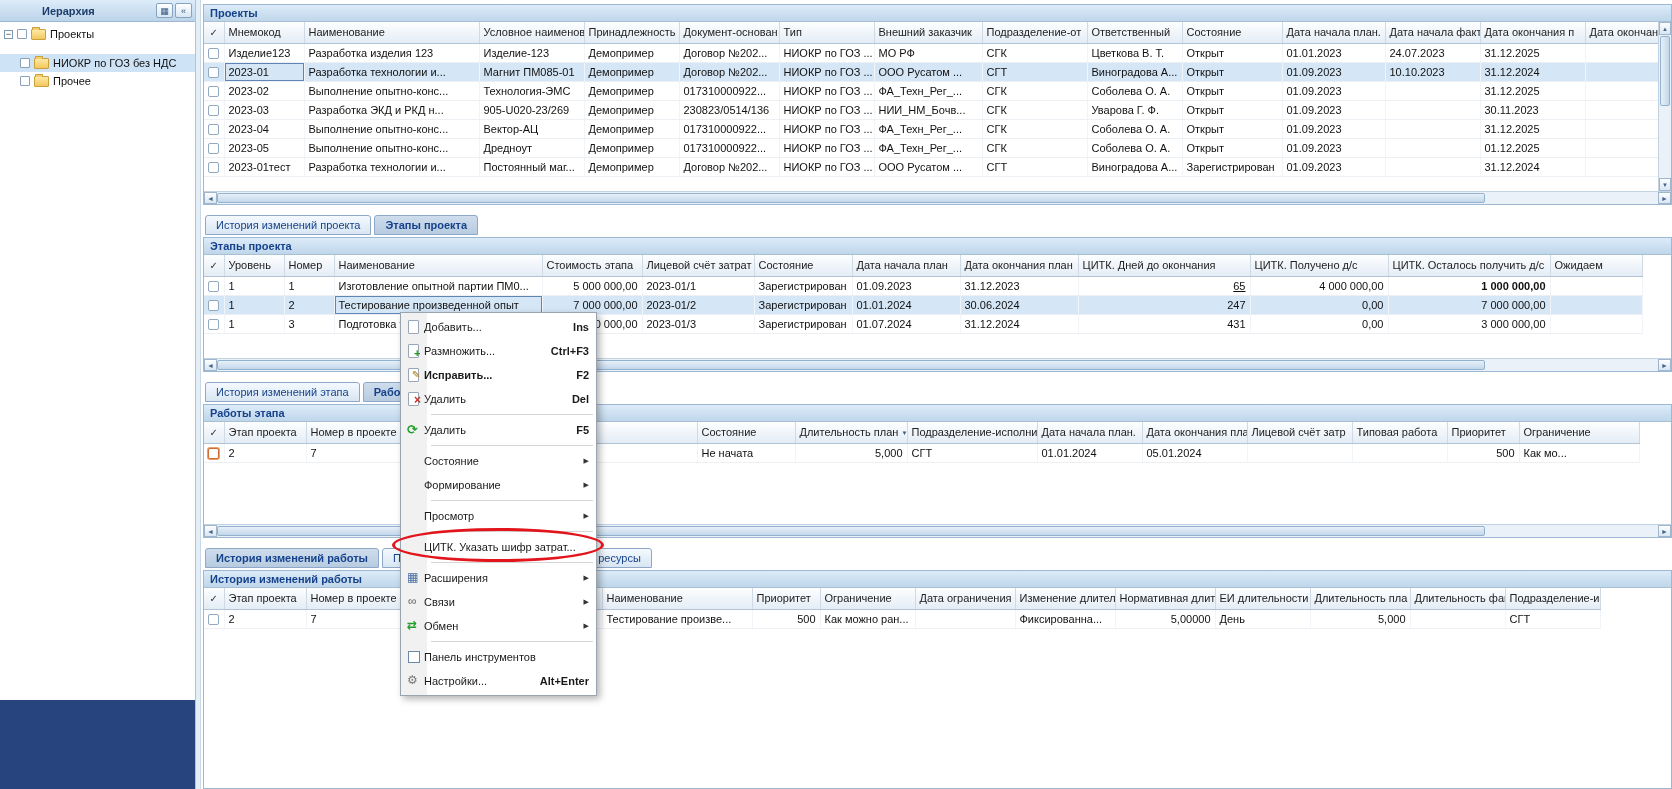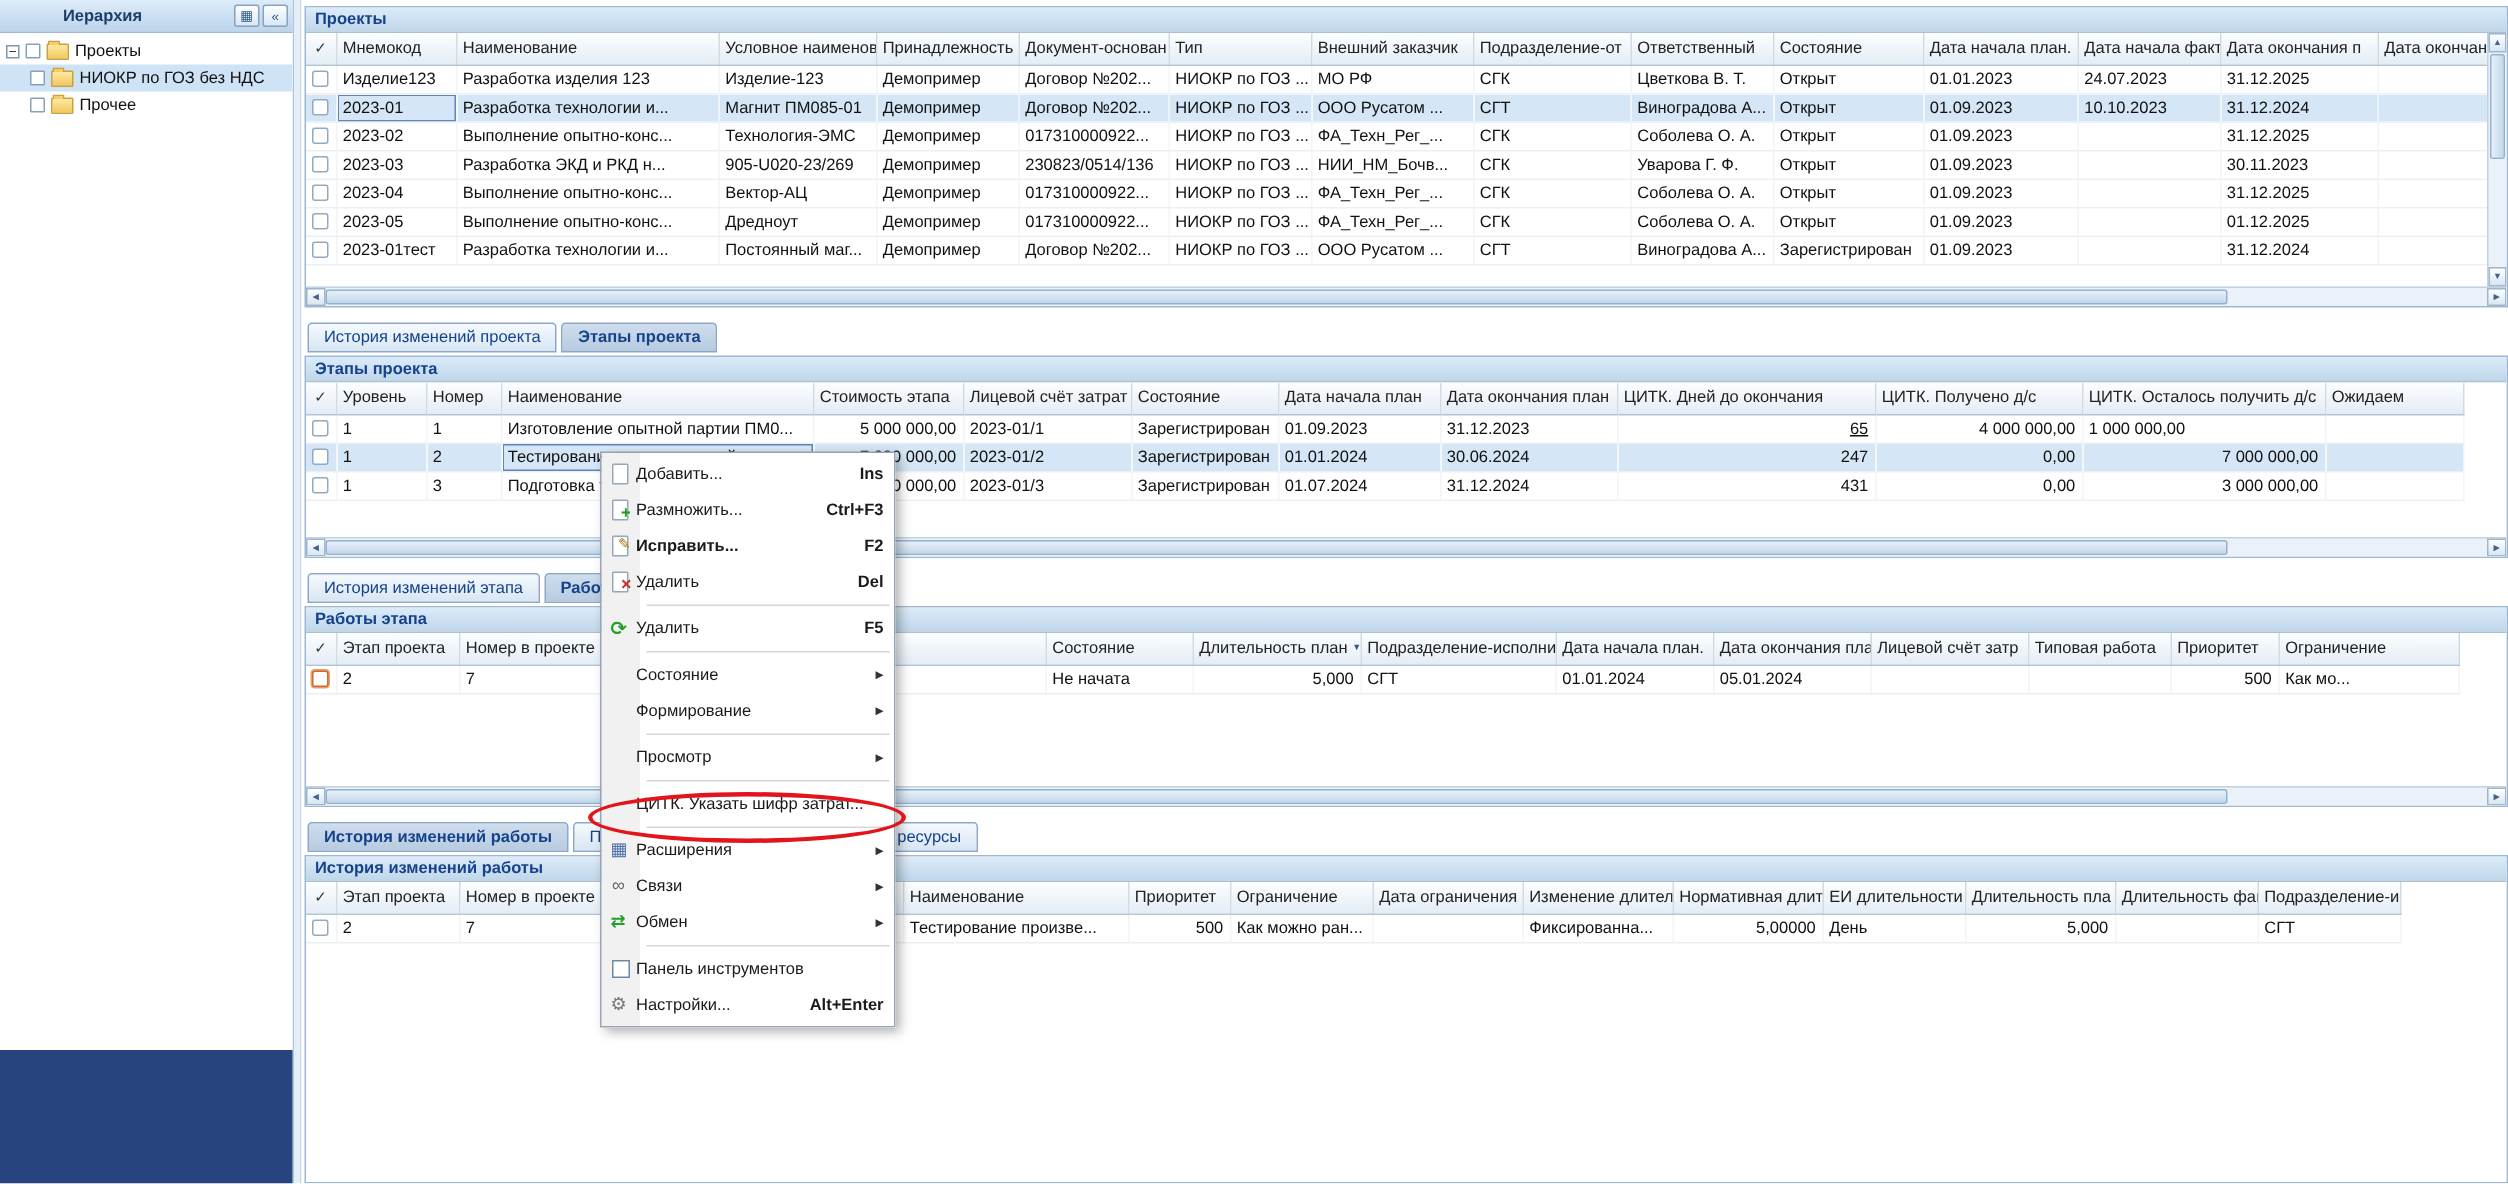--- a/index.html
+++ b/index.html
@@ -61,21 +61,21 @@
   .vs-track{flex:1;position:relative;}
   .vs-thumb{position:absolute;top:1px;left:1px;right:1px;height:70px;background:linear-gradient(90deg,#e7f0f9,#c3d7ea);border:1px solid #93b2d0;border-radius:2px;}
 
   
   .tabs{flex:0 0 20px;height:20px;display:flex;gap:3px;margin:10px 0 2px 2px;}
   .tab{display:flex;align-items:center;padding:0 10px;border:1px solid #8fa8c8;border-radius:3px 3px 0 0;background:linear-gradient(#f4f9fe,#d8e6f3);color:#15428b;white-space:nowrap;overflow:hidden;}
   .tab.active{background:linear-gradient(#cfdded,#b7cbe0);font-weight:bold;}
   .tabs.row3 .tab:nth-child(3){padding-left:170px;}
 
   
-  .context-menu{position:absolute;left:400px;top:301px;width:197px;z-index:500;border:1px solid #98a4b0;background:linear-gradient(90deg,#f1f1f1 0,#f1f1f1 26px,#ffffff 26px);box-shadow:3px 3px 7px rgba(0,0,0,.3);padding:2px 0;}
+  .context-menu{position:absolute;left:400px;top:312px;width:197px;z-index:500;border:1px solid #98a4b0;background:linear-gradient(90deg,#f1f1f1 0,#f1f1f1 26px,#ffffff 26px);box-shadow:3px 3px 7px rgba(0,0,0,.3);padding:2px 0;}
   .menu-item{height:24px;display:flex;align-items:center;padding:0 7px 0 3px;color:#1a1a1a;}
   .menu-item.bold .mi-label{font-weight:bold;}
   .mi-icon{position:relative;flex:0 0 20px;width:20px;height:16px;}
   .mi-label{flex:1;white-space:nowrap;overflow:hidden;}
   .mi-shortcut{margin-left:10px;font-weight:bold;color:#1a1a1a;}
   .mi-arrow{font-size:7px;margin-left:8px;color:#333;}
   .menu-sep{height:1px;background:#d6d6d6;margin:3px 3px 3px 30px;}
   .ic-add-sheet::before,.ic-copy-plus::before,.ic-edit-pencil::before,.ic-delete::before{content:"";position:absolute;left:4px;top:1px;width:9px;height:12px;background:#fff;border:1px solid #97a7b7;border-radius:1px;}
   .ic-copy-plus::after{content:"+";position:absolute;left:10px;top:4px;font-weight:bold;font-size:11px;color:#1e9e1e;}
   .ic-edit-pencil::after{content:"✎";position:absolute;left:8px;top:2px;font-size:10px;color:#a97514;}
@@ -101,21 +101,21 @@
       <span class="sb-btn">▦</span>
       <span class="sb-btn">«</span>
     </div>
     <div class="tree">
         <div class="tree-row" style="padding-left: 4px;">
           <span class="expander"></span>
           <span class="tree-check"></span>
           <span class="folder-icon"></span>
           <span class="tree-label">Проекты</span>
         </div>
-        <div class="tree-row selected" style="padding-left: 20px;">
+        <div class="tree-row selected" style="padding-left: 20px; margin-top: 11px;">
           <span class="tree-check"></span>
           <span class="folder-icon"></span>
           <span class="tree-label">НИОКР по ГОЗ без НДС</span>
         </div>
         <div class="tree-row" style="padding-left: 20px;">
           <span class="tree-check"></span>
           <span class="folder-icon"></span>
           <span class="tree-label">Прочее</span>
         </div>
       </div>
@@ -363,21 +363,21 @@
                   <td>1</td>
                   <td>1</td>
                   <td>Изготовление опытной партии ПМ0...</td>
                   <td style="text-align: right;">5 000 000,00</td>
                   <td>2023-01/1</td>
                   <td>Зарегистрирован</td>
                   <td>01.09.2023</td>
                   <td>31.12.2023</td>
                   <td style="text-align: right; text-decoration: underline;">65</td>
                   <td style="text-align: right;">4 000 000,00</td>
-                  <td style="">1 000 000,00</td>
+                  <td style="text-align: right; font-weight: bold;">1 000 000,00</td>
                   <td></td>
                 </tr>
                 <tr class="selected">
                   <td class="chk-col"><span class="row-chk"></span></td>
                   <td>1</td>
                   <td>2</td>
                   <td class="focus-cell">Тестирование произведенной опыт</td>
                   <td style="text-align: right;">7 000 000,00</td>
                   <td>2023-01/2</td>
                   <td>Зарегистрирован</td>

